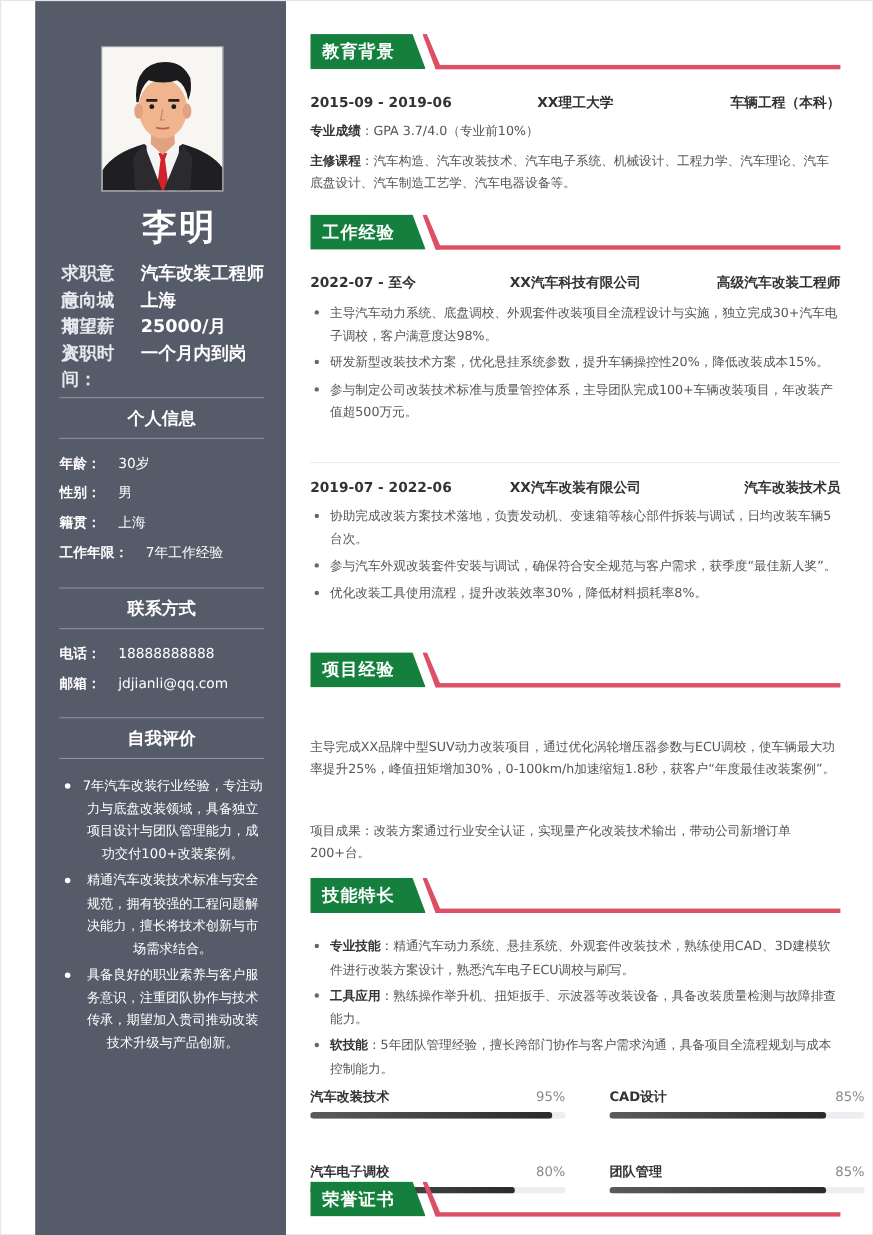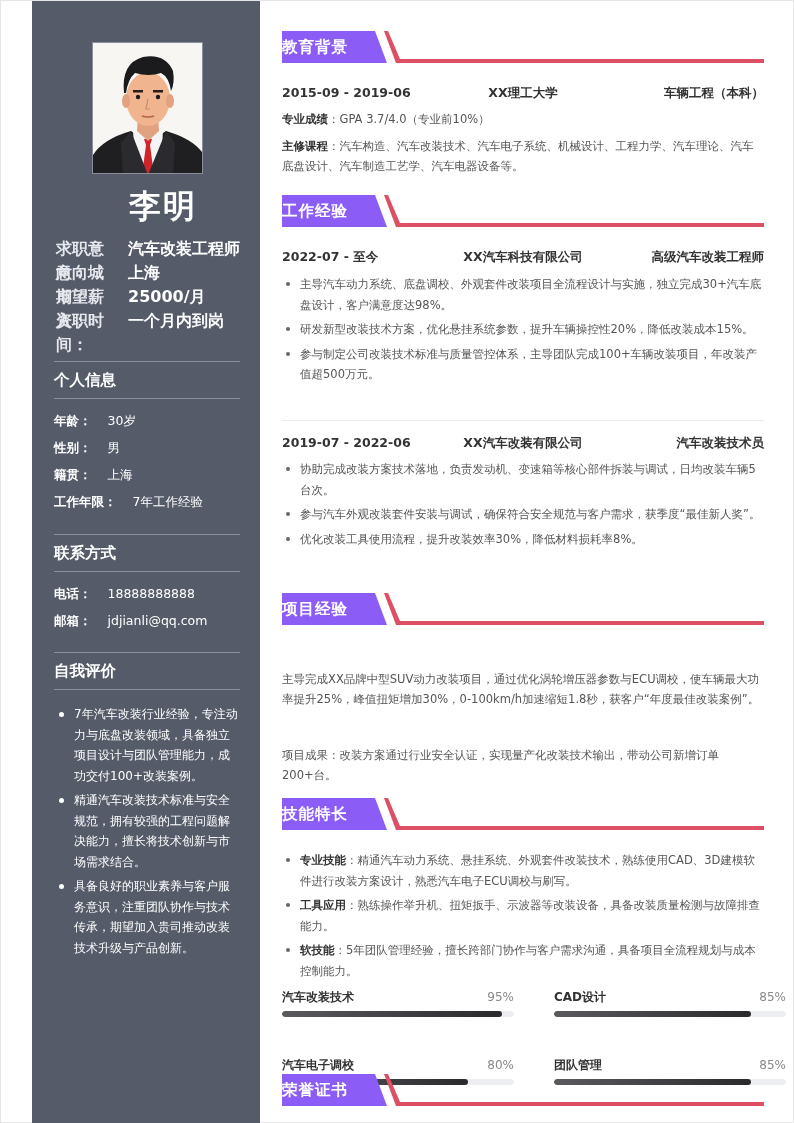--- a/index.html
+++ b/index.html
@@ -9,31 +9,31 @@
 
   
   .sidebar { position: absolute; left: 31px; top: 0; width: 228px; height: 1123px; background: #565b69; color: #fff; }
   .photo { position: absolute; left: 60px; top: 41px; width: 111px; height: 132px; background: #f7f6f3; overflow: hidden; border: 1px solid #8a8f9b; }
   .name { position: absolute; left: 0; top: 184px; width: 262px; text-align: center; font-size: 32px; font-weight: bold; letter-spacing: 2px; color: #fff; }
   .intent { position: absolute; left: 24px; top: 236px; width: 200px; }
   .intent-row { display: flex; height: 24px; line-height: 24px; font-size: 16px; font-weight: bold; }
   .intent-row .k { width: 72px; color: #e6e8ee; }
   .intent-row .v { color: #fff; }
 
-  .side-sec { position: absolute; left: 22px; width: 186px; }
+  .side-sec { position: absolute; left: 22px; width: 186px; text-align: center; }
   .side-sec .title { border-top: 1px solid #8b909c; border-bottom: 1px solid #8b909c; height: 38px; line-height: 36px; font-size: 15.5px; font-weight: bold; color: #fff; }
   .side-row { display: flex; height: 27px; line-height: 27px; font-size: 12.5px; }
   .side-row .k { font-weight: bold; color: #fff; margin-right: 16px; white-space: nowrap; }
   .side-row .v { color: #fff; }
 
   .eval-list { list-style: none; margin-top: 14px; padding-left: 0; }
   .eval-list li { position: relative; padding-left: 20px; font-size: 12px; line-height: 20.5px; color: #fff; margin-bottom: 4px; }
   .eval-list li::before { content: ""; position: absolute; left: 5px; top: 8px; width: 5px; height: 5px; border-radius: 50%; background: #fff; }
   .sec-head { position: absolute; left: 281px; width: 482px; height: 32px; }
-  .sec-head .tab { position: absolute; left: 0; top: 0; height: 32px; width: 105px; background: #8b5cf6; clip-path: polygon(0 0, 93px 0, 105px 32px, 0 32px); color: #fff; font-size: 15.5px; font-weight: bold; line-height: 32px; padding-left: 0; letter-spacing: 1px; }
+  .sec-head .tab { position: absolute; left: 0; top: 0; height: 32px; width: 105px; background: #15803d; clip-path: polygon(0 0, 93px 0, 105px 32px, 0 32px); color: #fff; font-size: 15.5px; font-weight: bold; line-height: 32px; padding-left: 11px; letter-spacing: 1px; }
   .sec-head .slash { position: absolute; left: 102px; top: 0; width: 16px; height: 32px; background: #dd4f64; clip-path: polygon(0 0, 4px 0, 16px 28px, 16px 32px, 12px 32px); }
   .sec-head .line { position: absolute; left: 114px; right: 0; top: 28px; height: 4px; background: #dd4f64; }
 
   .row3 { position: absolute; left: 281px; width: 482px; display: flex; justify-content: space-between; font-size: 12.5px; font-weight: bold; color: #333; height: 20px; line-height: 20px; }
   .row3 span { flex: 0 0 auto; }
   .row3 .c { position: absolute; left: 50%; transform: translateX(-50%); }
 
   .para { position: absolute; left: 281px; width: 482px; font-size: 11.5px; line-height: 20px; color: #555; }
   .para b { color: #333; }
 
@@ -176,21 +176,21 @@
     <div class="slash"></div>
     <div class="line"></div>
   </div>
 
   <div class="row3" style="top:246px;">
     <span>2022-07 - 至今</span>
     <span class="c">XX汽车科技有限公司</span>
     <span>高级汽车改装工程师</span>
   </div>
   <ul class="blist" style="top:273px;">
-    <li>主导汽车动力系统、底盘调校、外观套件改装项目全流程设计与实施，独立完成30+汽车底盘设计，客户满意度达98%。</li>
+    <li>主导汽车动力系统、底盘调校、外观套件改装项目全流程设计与实施，独立完成30+汽车电子调校，客户满意度达98%。</li>
     <li>研发新型改装技术方案，优化悬挂系统参数，提升车辆操控性20%，降低改装成本15%。</li>
     <li>参与制定公司改装技术标准与质量管控体系，主导团队完成100+车辆改装项目，年改装产值超500万元。</li>
   </ul>
 
   <div class="divider" style="top:419px;"></div>
 
   <div class="row3" style="top:432px;">
     <span>2019-07 - 2022-06</span>
     <span class="c">XX汽车改装有限公司</span>
     <span>汽车改装技术员</span>

